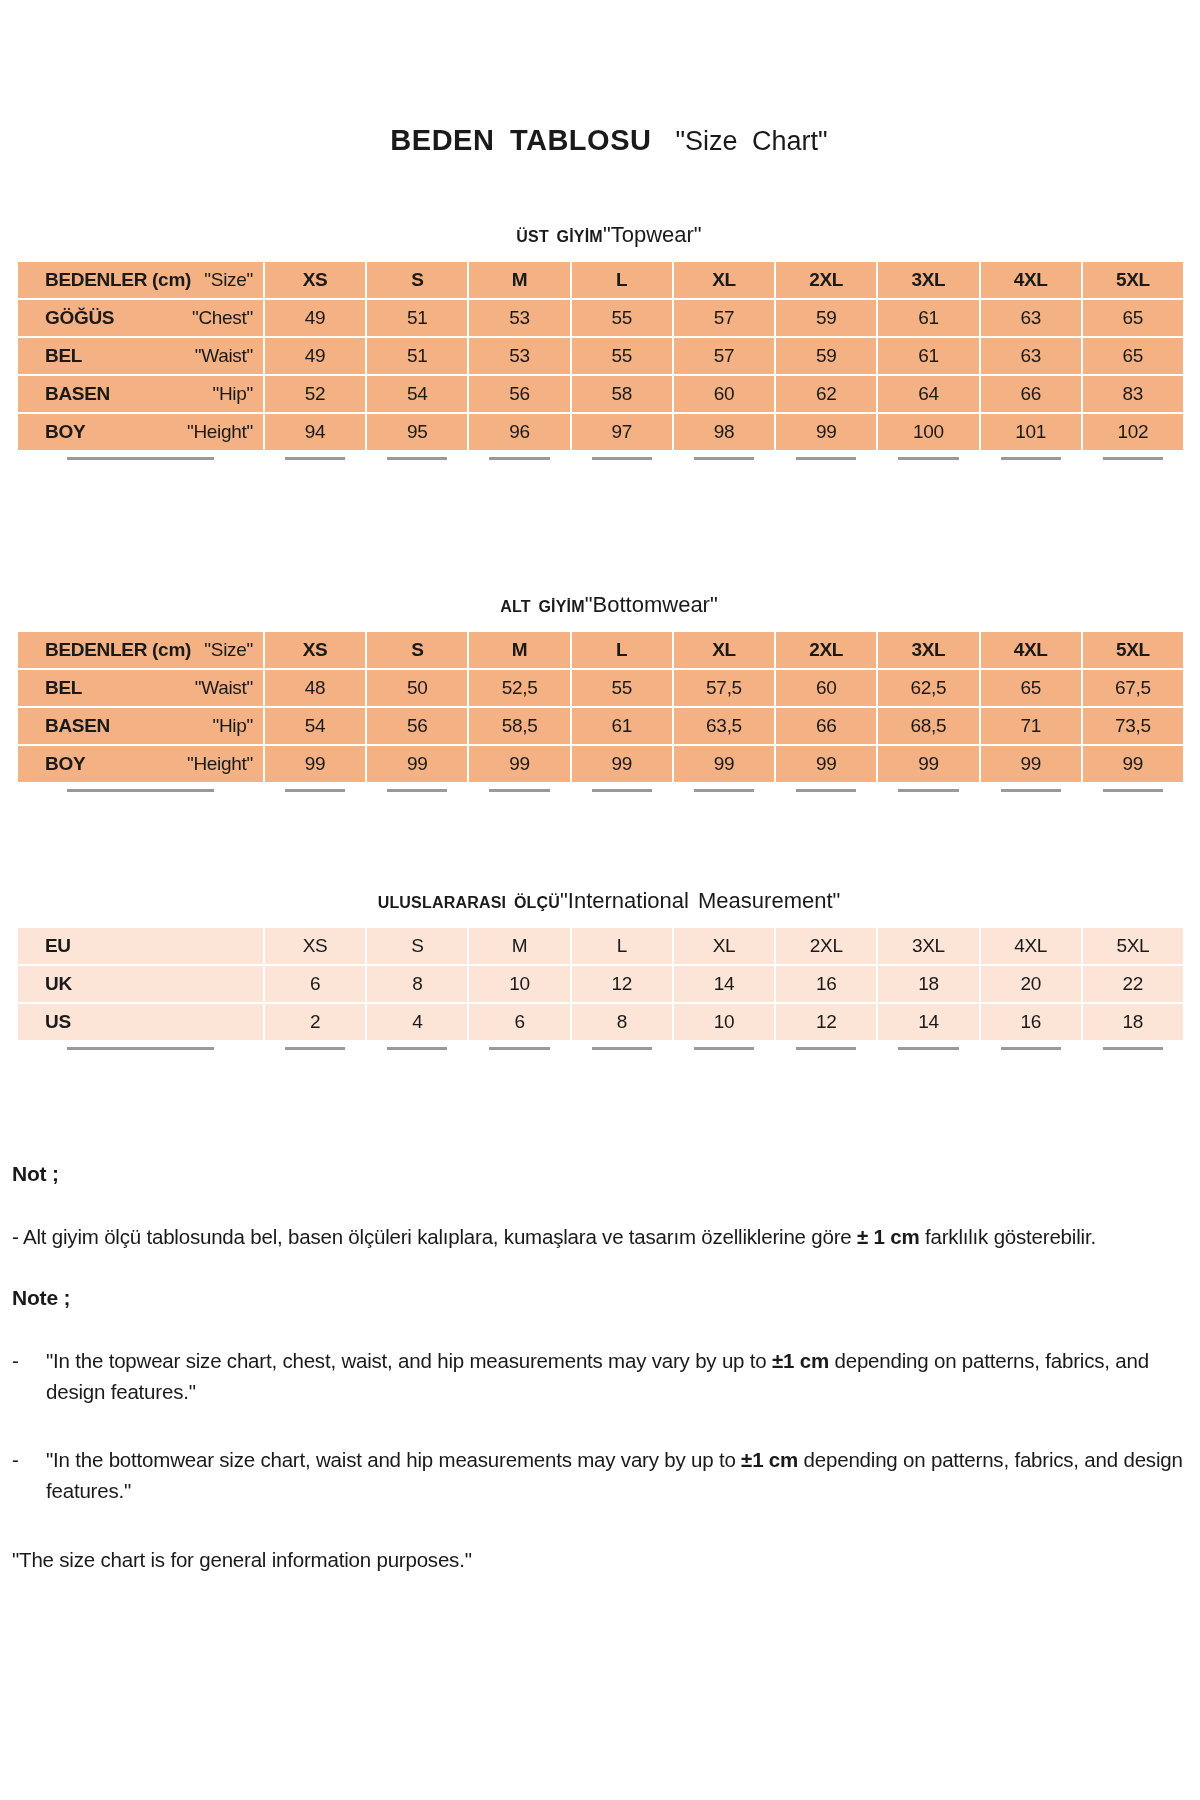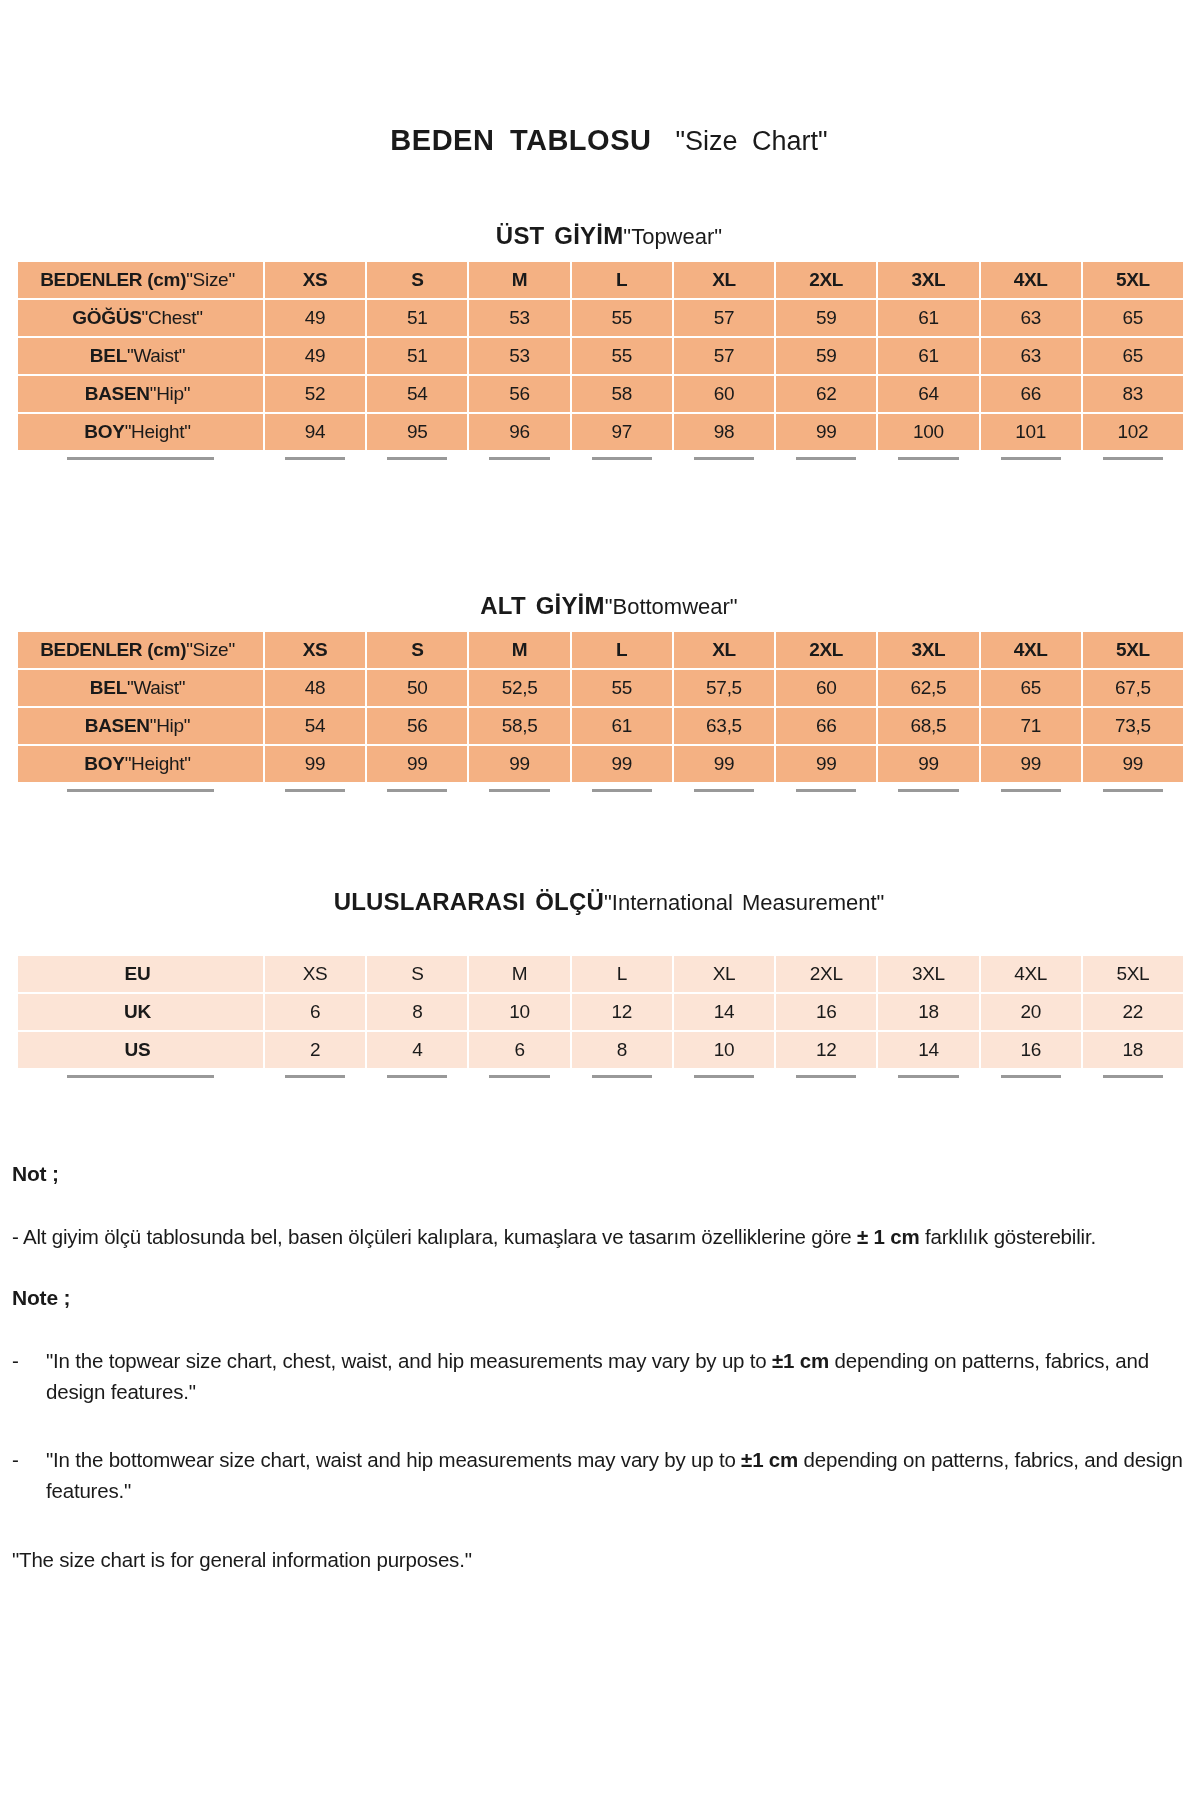--- a/index.html
+++ b/index.html
@@ -4,32 +4,32 @@
 <style>
   html,body{margin:0;padding:0;background:#ffffff;}
   body{width:1200px;height:1800px;position:relative;font-family:"Liberation Sans",sans-serif;color:#1a1a1a;}
   .abs{position:absolute;}
 
   
   .doc-title{left:18px;top:124px;width:1182px;text-align:center;word-spacing:7px;}
   .doc-title .t-bold{font-weight:bold;font-size:29px;letter-spacing:.5px;margin-right:24px;}
   .doc-title .t-quote{font-size:27px;}
   .sec-title{left:18px;width:1182px;text-align:center;word-spacing:3px;}
-  .sec-title .t-bold{font-weight:bold;font-size:24px;letter-spacing:.2px;}
+  .sec-title .t-bold{font-weight:bold;font-size:16px;letter-spacing:.2px;}
   .sec-title .t-quote{font-size:22px;}
   #sec1{top:222px;} #sec2{top:592px;} #sec3{top:888px;}
 
   
   .tbl{left:18px;width:1165px;display:flex;flex-direction:column;gap:2px;}
-  #tbl1{top:262px;} #tbl2{top:632px;} #tbl3{top:956px;}
+  #tbl1{top:262px;} #tbl2{top:632px;} #tbl3{top:928px;}
   .trow{display:grid;grid-template-columns:245px repeat(9,1fr);gap:2px;height:36px;}
   .cell{display:flex;align-items:center;justify-content:center;font-size:19px;letter-spacing:-0.3px;}
   .salmon .cell{background:#F4B183;}
   .light .cell{background:#FCE4D6;}
-  .labcell{padding:0 10px 0 4px;}
+  .labcell{justify-content:space-between;padding:0 10px 0 27px;}
   .lab{font-weight:bold;}
   .quote{font-weight:normal;}
   .thead .vcell{font-weight:bold;}
   .erow{display:grid;grid-template-columns:245px repeat(9,1fr);gap:2px;margin-top:5px;}
   .ecell{display:flex;justify-content:center;}
   .ecell i{display:block;width:60%;height:3px;background:#999999;}
 
   
   .notes{left:12px;top:1158px;width:1172px;font-size:20.5px;line-height:1.5;letter-spacing:-0.2px;}
   .n-head{font-weight:bold;font-size:21px;margin:0 0 32px 0;}

